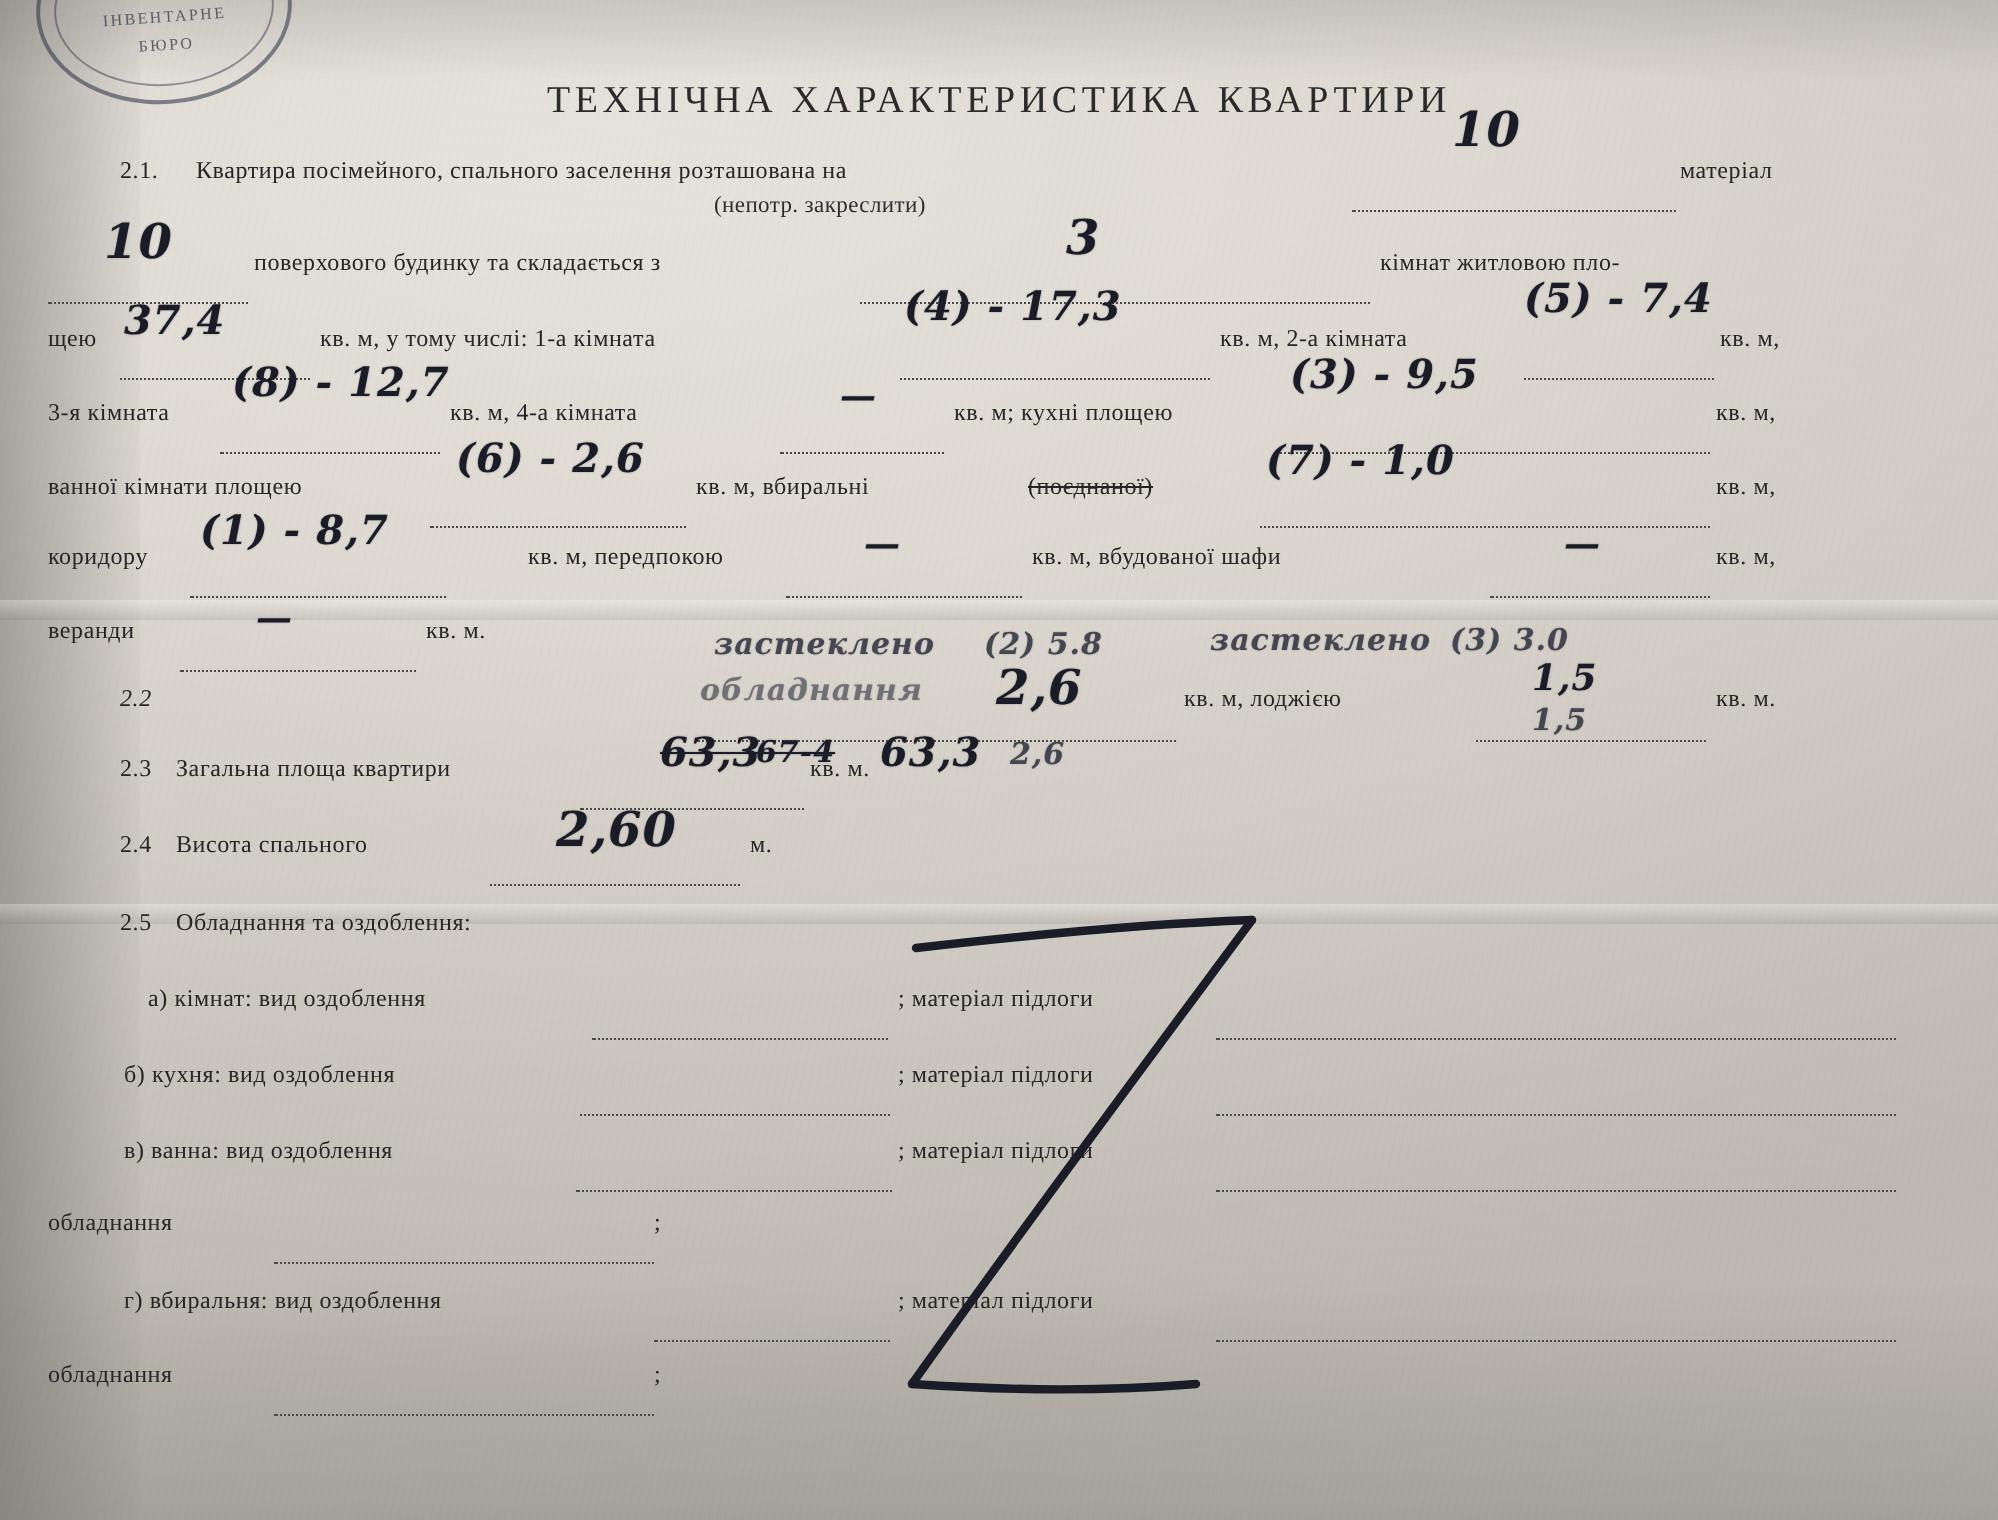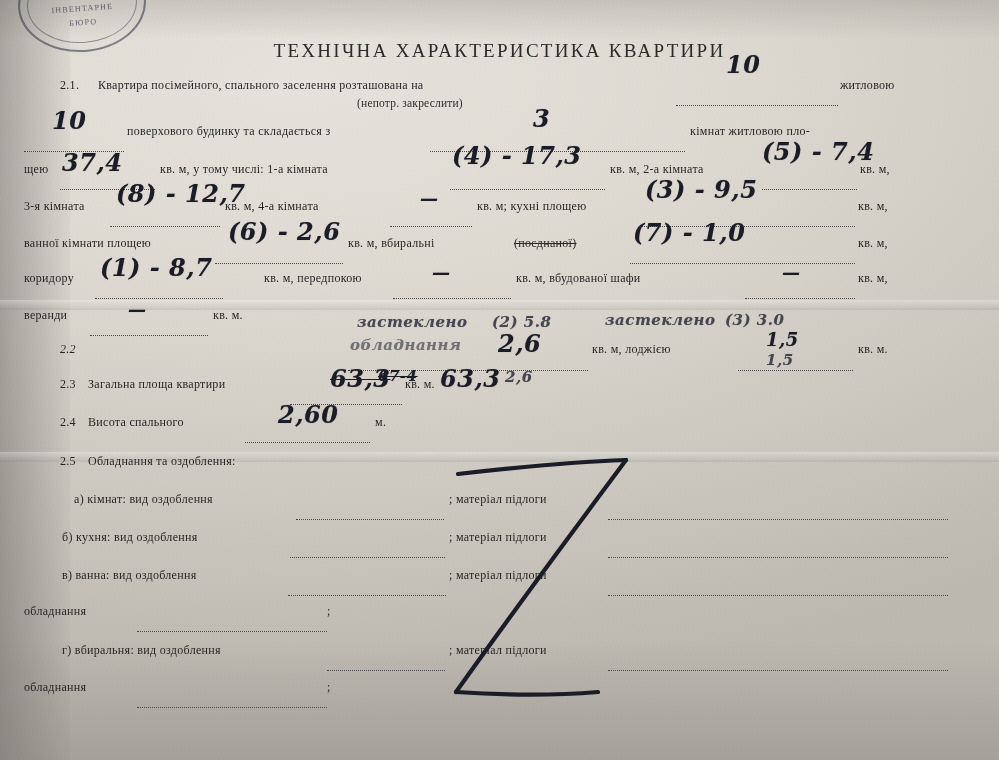--- a/index.html
+++ b/index.html
@@ -126,21 +126,21 @@
     font-family: "DejaVu Serif", serif;
     font-style: italic;
     font-weight: 700;
     color: #1a1d28;
     white-space: nowrap;
     letter-spacing: .5px;
     text-shadow: 0 0 1px rgba(26,29,40,.35);
   }
   .hand.sm { font-size: 15px; }
   .hand.md { font-size: 18px; }
-  .hand.lg { font-size: 24px; }
+  .hand.lg { font-size: 20px; }
   .hand.xl { font-size: 24px; }
   .hand.light { color: #2b2f3c; font-weight: 600; opacity: .85; }
 
   
   .zmark {
     position: absolute;
     left: 430px;
     top: 452px;
     width: 230px;
     height: 250px;
@@ -163,21 +163,21 @@
   <div class="stamp">
     <div class="stamp-text l1">ІНВЕНТАРНЕ</div>
     <div class="stamp-text l2">БЮРО</div>
   </div>
 
   <div class="title">ТЕХНІЧНА ХАРАКТЕРИСТИКА КВАРТИРИ</div>
 
   <div class="line" style="left:60px; top:78px;">2.1.</div>
   <div class="line" style="left:98px; top:78px;">Квартира    посімейного,    спального    заселення    розташована    на</div>
   <div class="dots" style="position:absolute; left:676px; top:92px; width:162px;"></div>
-  <div class="line" style="left:840px; top:78px;">житловою</div>
+  <div class="line" style="left:840px; top:78px;">матеріал</div>
   <div class="hand xl" style="left:726px; top:50px;">10</div>
 
   <div class="small-note" style="left:357px; top:97px;">(непотр. закреслити)</div>
 
   <div class="dots" style="position:absolute; left:24px; top:138px; width:100px;"></div>
   <div class="hand xl" style="left:52px; top:106px;">10</div>
   <div class="line" style="left:127px; top:124px;">поверхового будинку та складається з</div>
   <div class="dots" style="position:absolute; left:430px; top:138px; width:255px;"></div>
   <div class="hand xl" style="left:533px; top:104px;">3</div>
   <div class="line" style="left:690px; top:124px;">кімнат житловою пло-</div>

